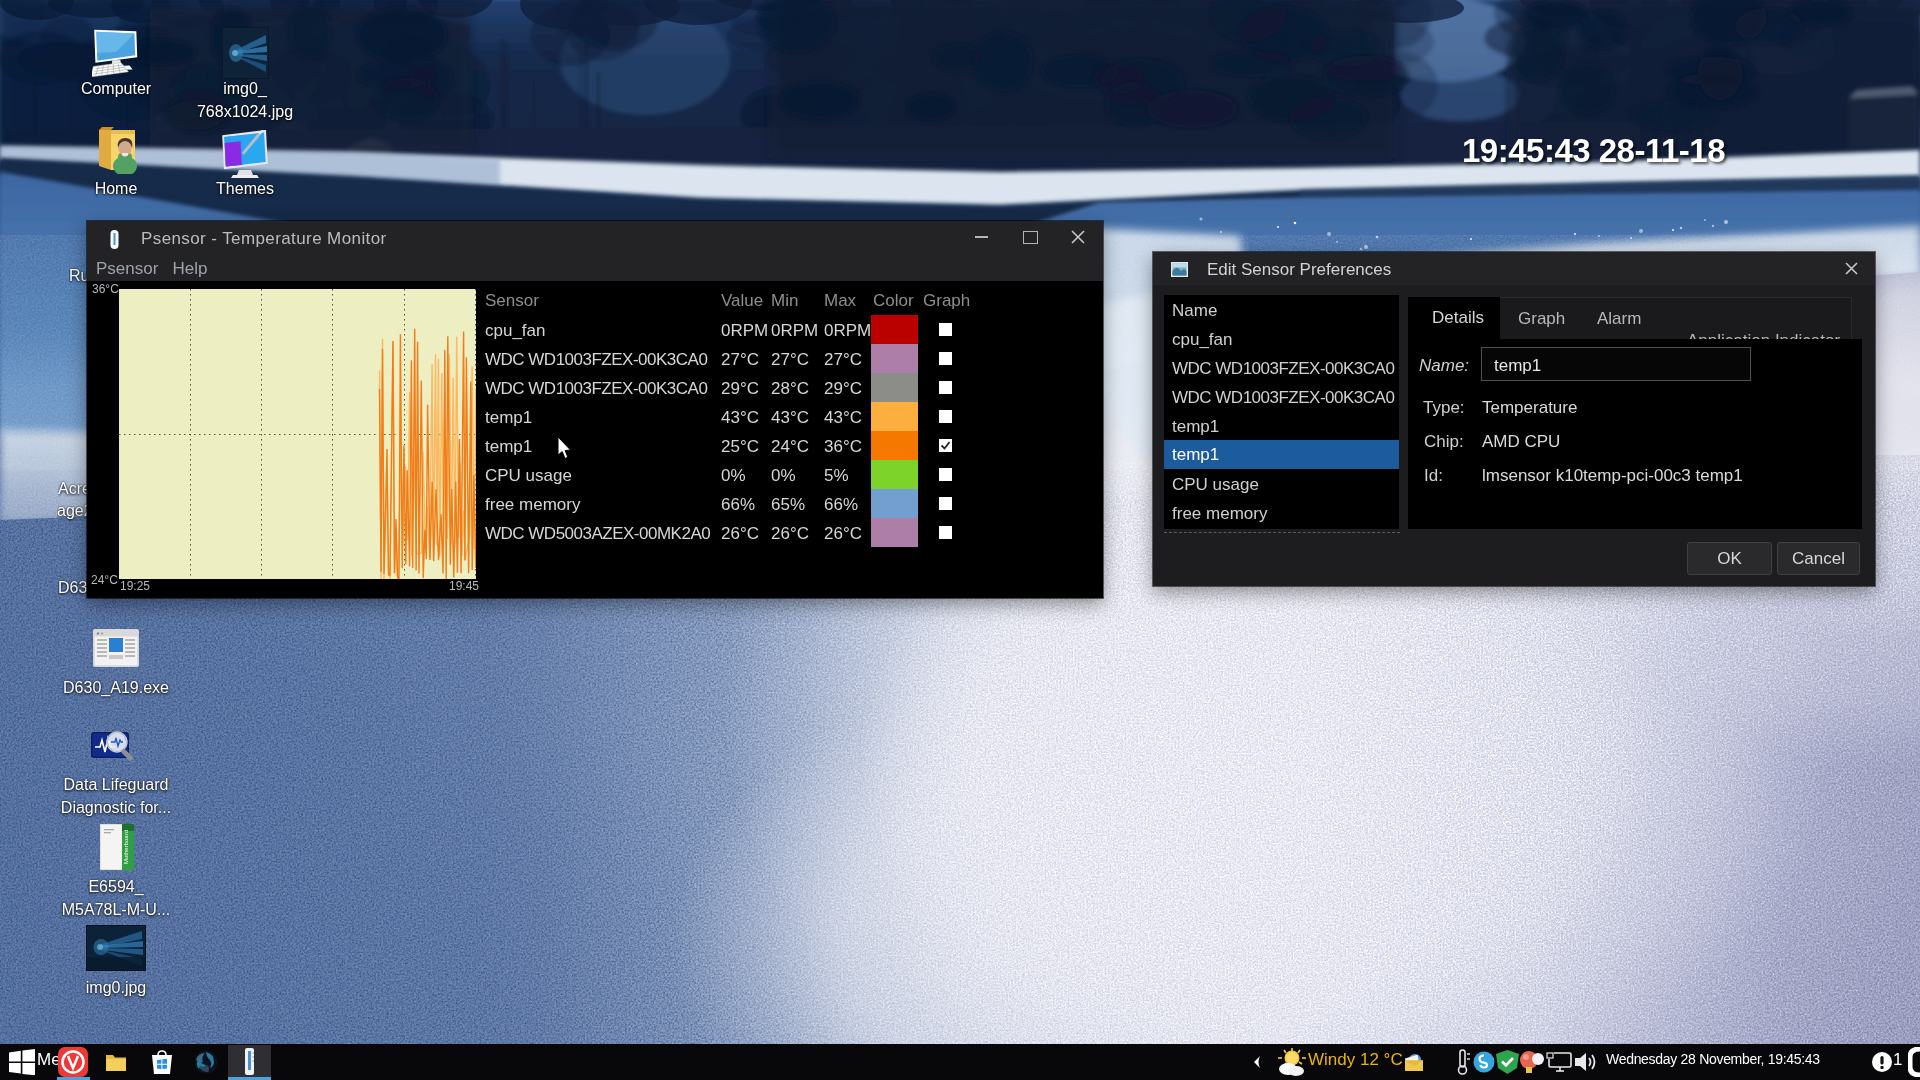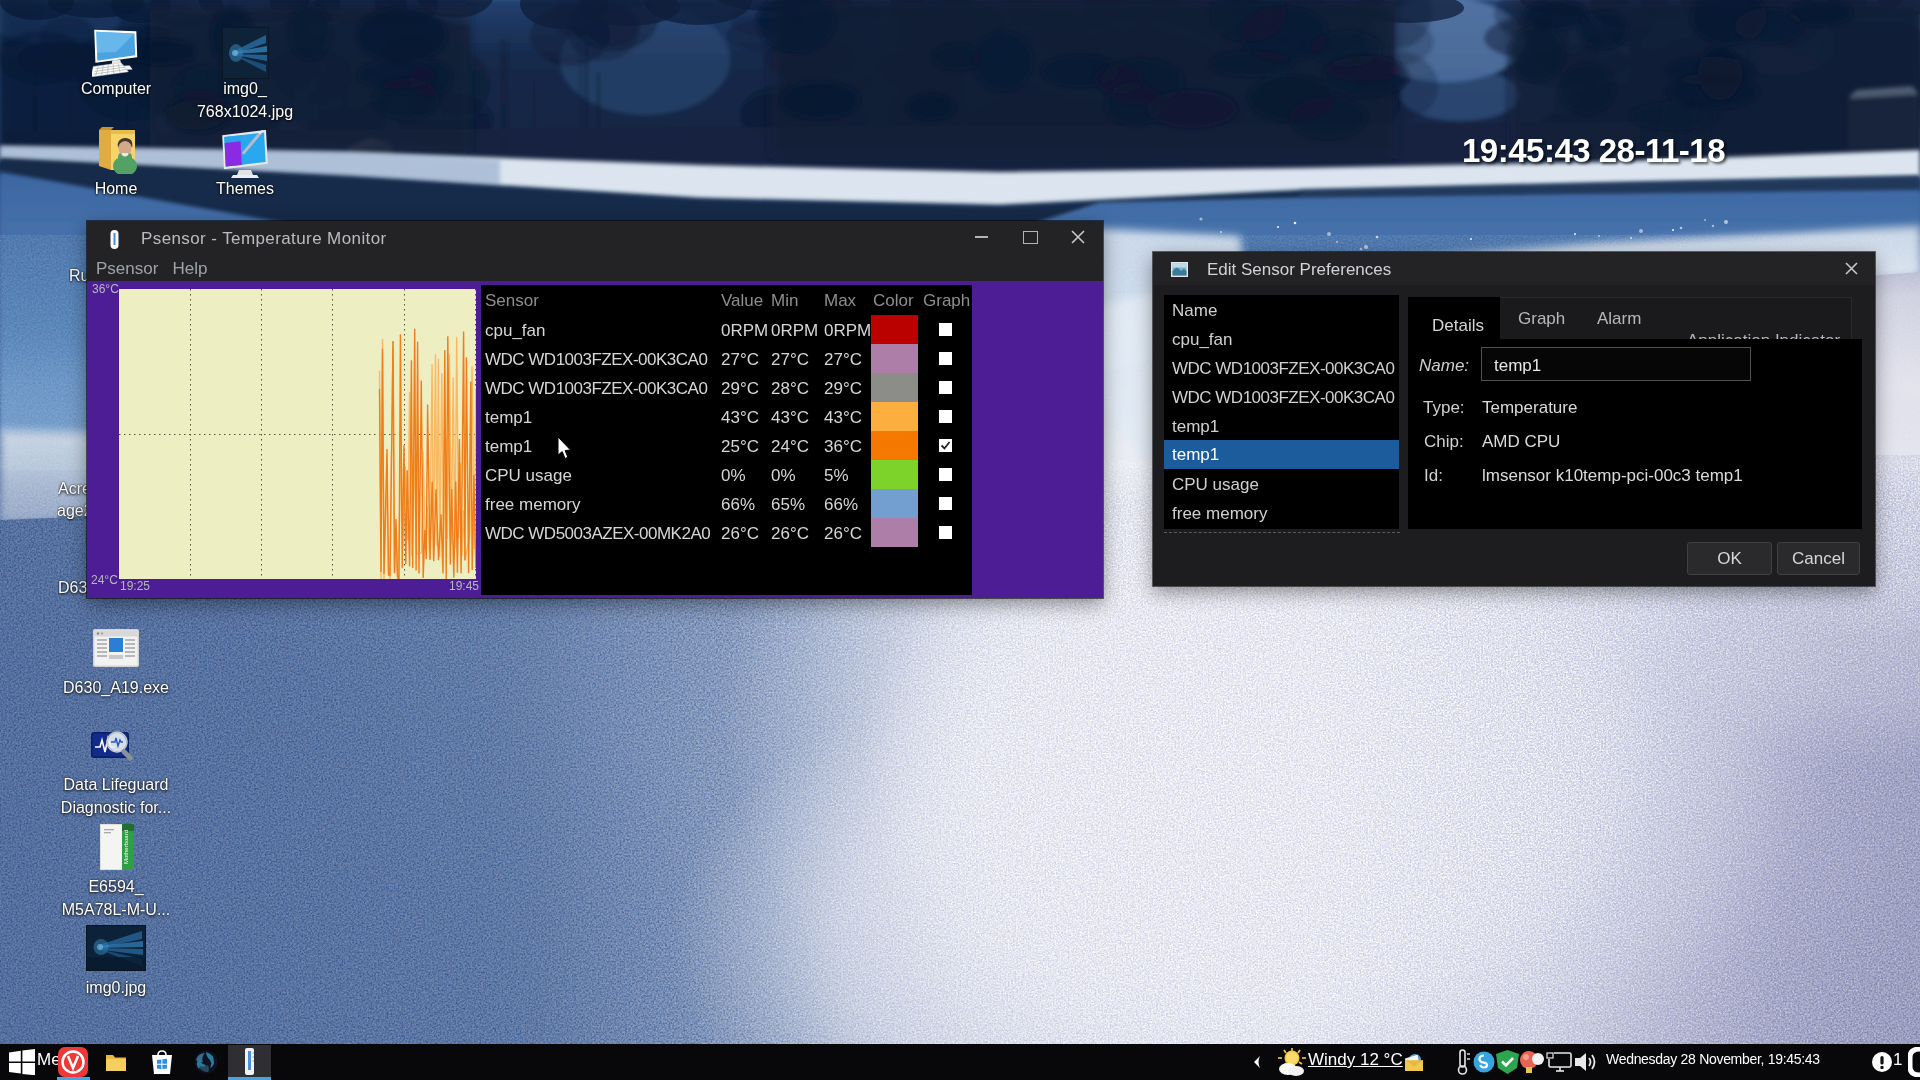--- a/index.html
+++ b/index.html
@@ -668,21 +668,21 @@
  <ellipse cx="15" cy="22" rx="7.5" ry="8" fill="#3e93cc" opacity=".45"></ellipse>
  <polygon points="13,20 56,6 56,14 14,23" fill="#2e7cb8" opacity=".6"></polygon>
  <polygon points="13,21 57,16 57,22 13,23" fill="#3a8cc8" opacity=".65"></polygon>
  <polygon points="13,23 57,24 57,30 13,24.5" fill="#2e7cb8" opacity=".6"></polygon>
  <polygon points="13,24 56,34 56,41 14,25" fill="#25699e" opacity=".55"></polygon>
  <circle cx="14" cy="22" r="3" fill="#7cc4e8" opacity=".6"></circle>
  <rect x="1" y="32" width="58" height="13" fill="#091a2c" opacity=".8"></rect>
 </svg>
 <div class="lbl" style="left:66px;top:976px;width:100px;">img0.jpg</div>
 
-<div class="abs" style="left:87px;top:221px;width:1016px;height:377px;background:#4c1d95;box-shadow:0 6px 18px rgba(0,0,0,.42);outline:1px solid rgba(0,0,0,.55);">
+<div class="abs" style="left:87px;top:221px;width:1016px;height:377px;background:#000000;box-shadow:0 6px 18px rgba(0,0,0,.42);outline:1px solid rgba(0,0,0,.55);">
  <div class="abs" style="left:0;top:0;width:1016px;height:60px;background:#232326;"></div>
  <svg class="abs" style="left:21px;top:9px;" width="13" height="19" viewBox="0 0 13 19">
   <rect x="2.5" y="0" width="8" height="19" rx="4" fill="#fdfdfd"></rect>
   <rect x="5.5" y="3" width="2" height="12" fill="#4a90d9"></rect>
  </svg>
  <div class="abs" style="left:54px;top:8px;color:#b9bdc2;font-size:17px;letter-spacing:0.4px;">Psensor - Temperature Monitor</div>
  <div class="abs" style="left:888px;top:15px;width:13px;height:2px;background:#b4b4b4;"></div>
  <div class="abs" style="left:936px;top:10px;width:13px;height:11px;border:1.5px solid #b4b4b4;"></div>
  <svg class="abs" style="left:984px;top:9px;" width="14" height="14" viewBox="0 0 14 14">
       <path d="M1,1 L13,13 M13,1 L1,13" stroke="#c8c8c8" stroke-width="1.6"></path>
@@ -787,21 +787,21 @@
 <div class="abs" style="left:19px;top:136px;color:#d0d0d0;font-size:17px;white-space:nowrap;letter-spacing:-0.5px;">WDC WD1003FZEX-00K3CA0</div>
 <div class="abs" style="left:19px;top:165px;color:#d0d0d0;font-size:17px;white-space:nowrap;">temp1</div>
 <div class="abs" style="left:19px;top:223px;color:#d0d0d0;font-size:17px;white-space:nowrap;">CPU usage</div>
 <div class="abs" style="left:19px;top:252px;color:#d0d0d0;font-size:17px;white-space:nowrap;">free memory</div>
  <div class="abs" style="left:11px;top:188px;width:235px;height:29px;background:#1c5c9c;"></div>
  <div class="abs" style="left:19px;top:193px;color:#fff;font-size:17px;">temp1</div>
  <div class="abs" style="left:11px;top:280px;width:236px;border-top:1px dashed #5a5a5a;"></div>
 
  <div class="abs" style="left:255px;top:45px;width:442px;height:42px;background:#1a1a1c;border:1px solid #2a2a2c;border-bottom:none;"></div>
  <div class="abs" style="left:255px;top:45px;width:92px;height:42px;background:#000;"></div>
- <div class="abs" style="left:279px;top:64px;color:#d6d6d6;font-size:17px;">Details</div>
+ <div class="abs" style="left:279px;top:56px;color:#d6d6d6;font-size:17px;">Details</div>
  <div class="abs" style="left:365px;top:57px;color:#b4b8bc;font-size:17px;">Graph</div>
  <div class="abs" style="left:444px;top:57px;color:#b4b8bc;font-size:17px;">Alarm</div>
  <div class="abs" style="left:534px;top:57px;color:#b4b8bc;font-size:17px;margin-top:22px;">Application Indicator</div>
 
  <div class="abs" style="left:255px;top:87px;width:454px;height:190px;background:#000;"></div>
  <div class="abs" style="left:266px;top:104px;color:#cfcfcf;font-size:17px;font-style:italic;">Name:</div>
  <div class="abs" style="left:328px;top:95px;width:268px;height:32px;background:#060606;border:1px solid #4f4f4f;"></div>
  <div class="abs" style="left:341px;top:104px;color:#e6e6e6;font-size:17px;">temp1</div>
  <div class="abs" style="left:270px;top:146px;color:#cfcfcf;font-size:17px;">Type:</div>
  <div class="abs" style="left:329px;top:146px;color:#dadada;font-size:17px;text-align:center;">Temperature</div>
@@ -875,21 +875,21 @@
    <line x1="8" y1="3" x2="10" y2="6"></line>
         <line x1="24" y1="3" x2="22" y2="6"></line>
         <line x1="8" y1="19" x2="10" y2="16"></line>
         <line x1="26" y1="17" x2="23" y2="15"></line>
   </g>
   <circle cx="16" cy="11" r="7.5" fill="#f5c83c"></circle>
   <circle cx="16" cy="11" r="6" fill="#fbda6a"></circle>
   <ellipse cx="12" cy="22" rx="9" ry="6" fill="#fff"></ellipse>
   <ellipse cx="20" cy="24" rx="8" ry="5" fill="#f2f2f2"></ellipse>
  </svg>
- <div class="abs" style="left:1308px;top:6px;color:#ffffff;font-size:17px;text-decoration:underline;">Windy 12 °C</div>
+ <div class="abs" style="left:1308px;top:6px;color:#eab308;font-size:17px;">Windy 12 °C</div>
  <svg class="abs" style="left:1403px;top:9px;" width="22" height="18" viewBox="0 0 24 20">
   <circle cx="13" cy="8" r="7" fill="#5a9ad4"></circle>
   <polygon points="2,6 16,2 18,14 4,18" fill="#f4f4f4"></polygon>
   <path d="M2,8 L22,8 L22,20 L2,20 Z" fill="#e8b93c"></path>
   <path d="M2,8 L12,15 L22,8 L22,20 L2,20 Z" fill="#f0c850"></path>
  </svg>
  <svg class="abs" style="left:1457px;top:5px;" width="14" height="26" viewBox="0 0 14 26">
   <rect x="3" y="1" width="5" height="17" rx="2.5" fill="none" stroke="#e8e8e8" stroke-width="1.6"></rect>
   <circle cx="5.5" cy="21" r="4" fill="none" stroke="#e8e8e8" stroke-width="1.6"></circle>
   <line x1="10" y1="5" x2="13" y2="5" stroke="#e8e8e8" stroke-width="1.4"></line>

